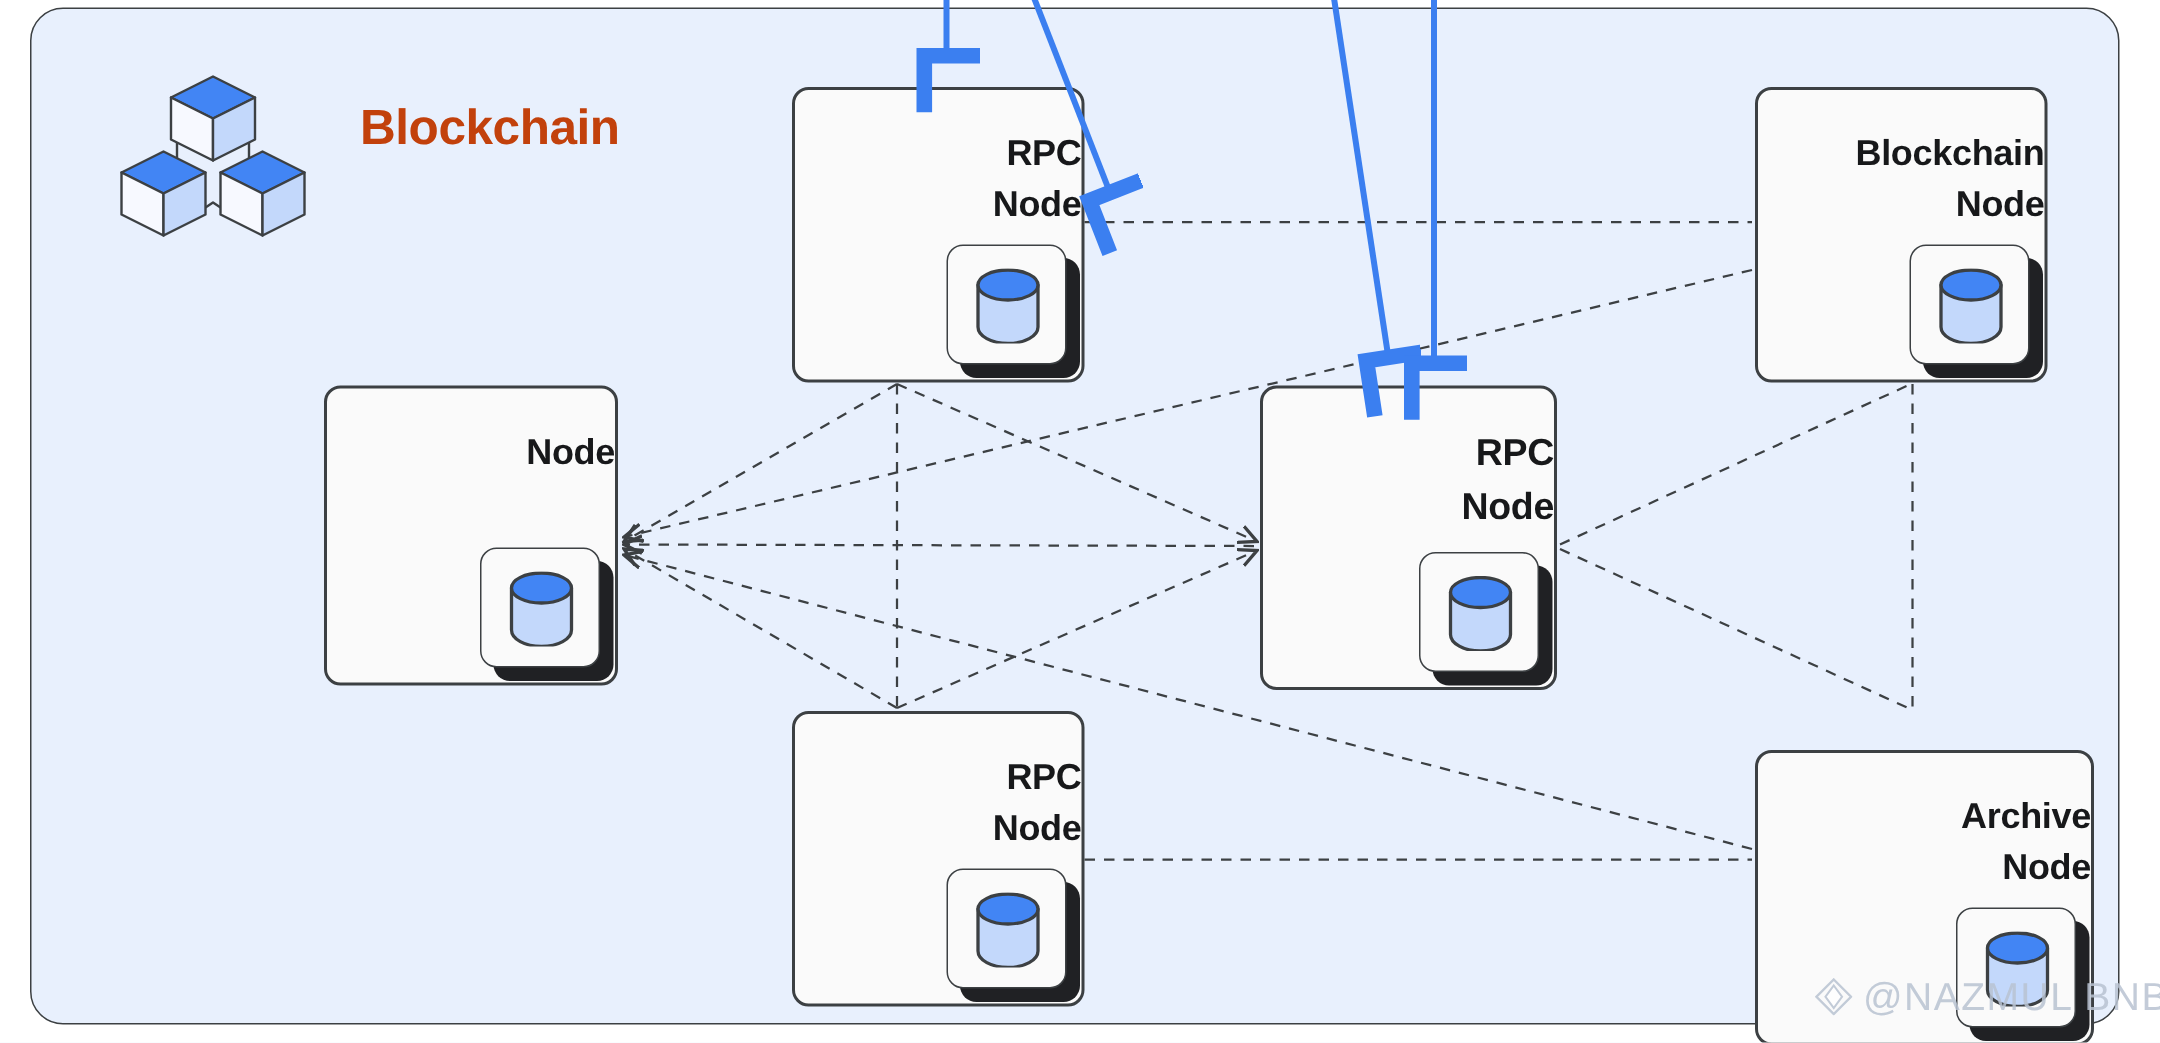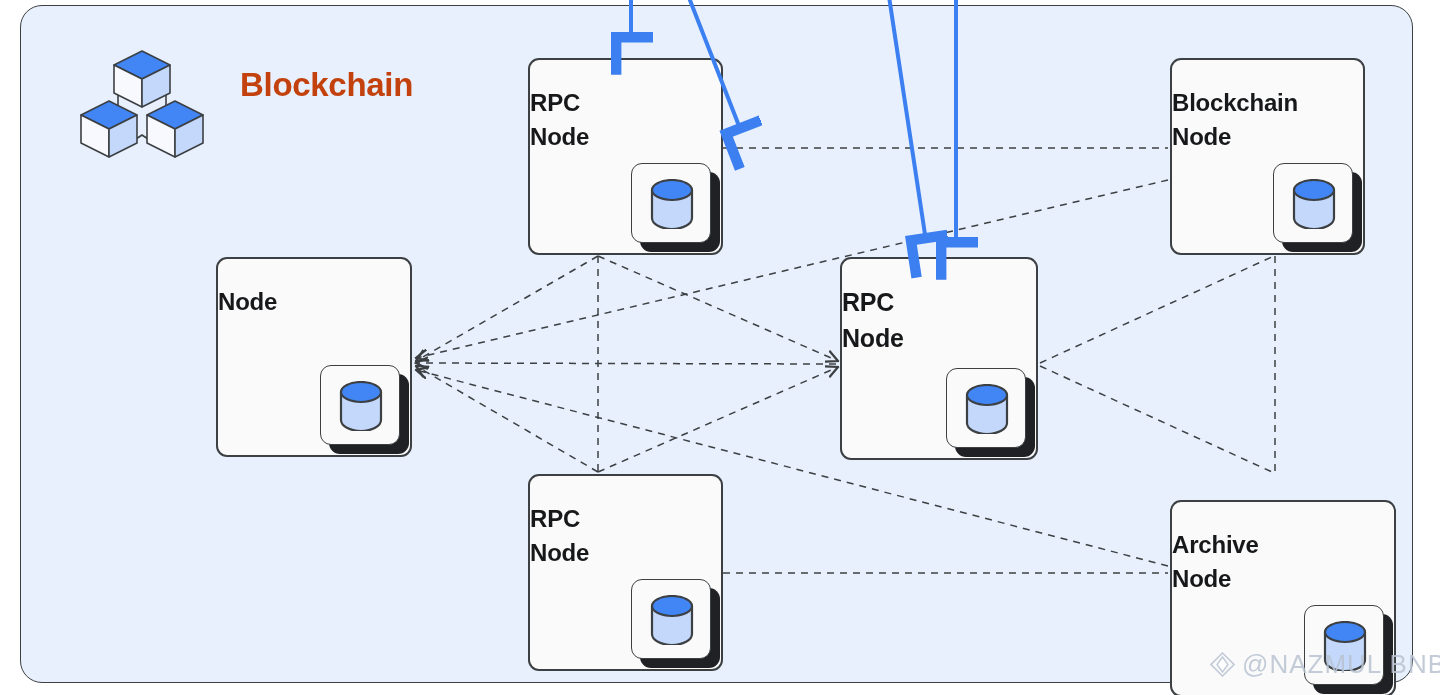--- a/index.html
+++ b/index.html
@@ -28,21 +28,21 @@
   }
 
   .logo{position:absolute;left:78px;top:47px;width:128px;height:116px;}
 
   
   .node{
     position:absolute;background:#fafafa;border:2px solid #3c4043;
     border-radius:11px;box-sizing:border-box;z-index:4;
   }
   .node .title{
-    position:absolute;left:0;right:0;top:26px;text-align:left;
+    position:absolute;left:0;right:0;top:26px;text-align:right;
     font-size:24px;font-weight:bold;color:#17181a;line-height:1.42;
     letter-spacing:-0.2px;
   }
   .node.center .title{font-size:25px;}
 
   
   .dbchip{
     position:absolute;right:10px;bottom:10px;width:80px;height:80px;
   }
   .dbchip .shadow{

